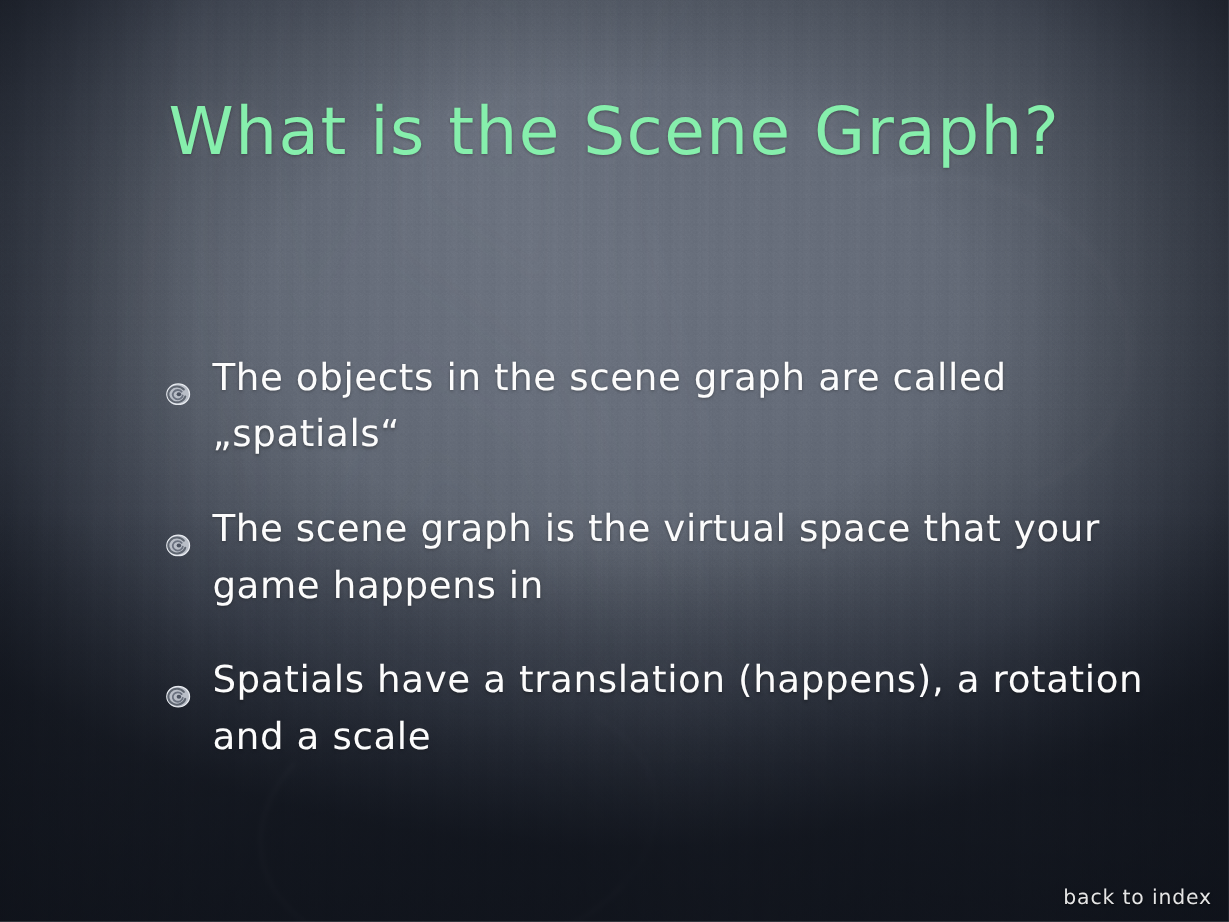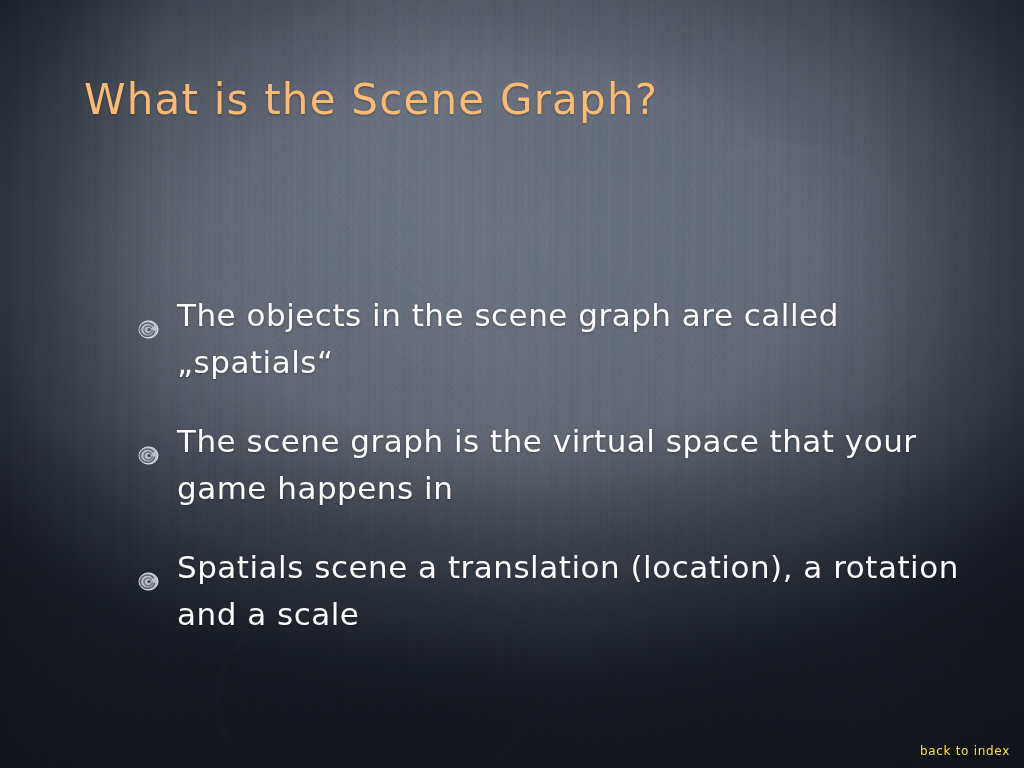--- a/index.html
+++ b/index.html
@@ -125,23 +125,23 @@
   .content {
     position: absolute;
     inset: 0;
   }
 
   .slide-title {
     position: absolute;
     left: 84px;
     top: 26px;
     width: 856px;
-    text-align: left;
-    color: #fdba74;
-    font-size: 42px;
+    text-align: center;
+    color: #86efac;
+    font-size: 55px;
     line-height: 92px;
     font-weight: 400;
     letter-spacing: 1.2px;
     text-shadow: 0 1px 3px rgba(0,0,0,.32), 0 0 12px rgba(255,255,255,.10);
   }
 
   .bullet-list {
     position: absolute;
     left: 133px;
     top: 292px;
@@ -167,22 +167,22 @@
     top: 13px;
     width: 21px;
     height: 19px;
     display: block;
   }
 
   .footer-link {
     position: absolute;
     right: 14px;
     bottom: 10px;
-    color: #fde047;
-    font-size: 12px;
+    color: #e5e5e5;
+    font-size: 17px;
     letter-spacing: .7px;
     text-decoration: none;
     text-shadow: 0 1px 2px rgba(0,0,0,.5);
     cursor: pointer;
   }
 </style>
 </head>
 <body>
 
 <div class="slide">
@@ -230,21 +230,21 @@
       <li class="bullet-item">
         <span class="bullet-marker">
           <svg viewBox="0 0 21 19" width="21" height="19" aria-hidden="true">
             <ellipse cx="10.5" cy="9.5" rx="9.5" ry="8.6" fill="#b9bec7"></ellipse>
             <ellipse cx="10.5" cy="9.5" rx="9.5" ry="8.6" fill="none" stroke="#e6e9ee" stroke-width="1"></ellipse>
             <path d="M15.2 5.6 A7.2 6.6 0 1 0 16.4 11.4" fill="none" stroke="#5f6671" stroke-width="1.7" stroke-linecap="round"></path>
             <path d="M13.4 7.4 A4.2 3.9 0 1 0 14.3 10.6" fill="none" stroke="#6b7280" stroke-width="1.5" stroke-linecap="round"></path>
             <ellipse cx="11.1" cy="9.6" rx="1.9" ry="1.7" fill="#4b5260"></ellipse>
           </svg>
         </span>
-        <span>Spatials scene a translation (location), a rotation and a scale</span>
+        <span>Spatials have a translation (happens), a rotation and a scale</span>
       </li>
 
     </ul>
 
     <a class="footer-link" href="#">back to index</a>
 
   </div>
 </div>
 
 </body></html>

